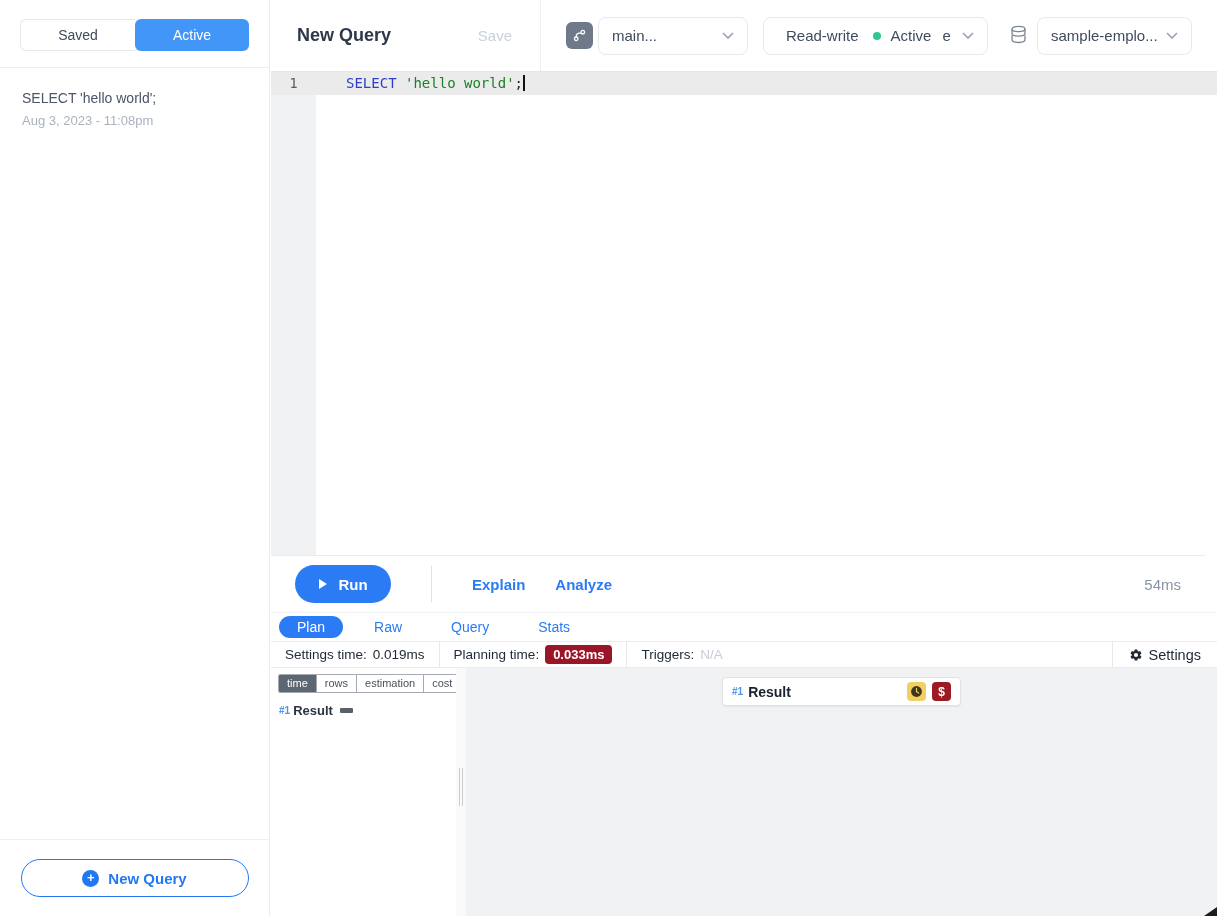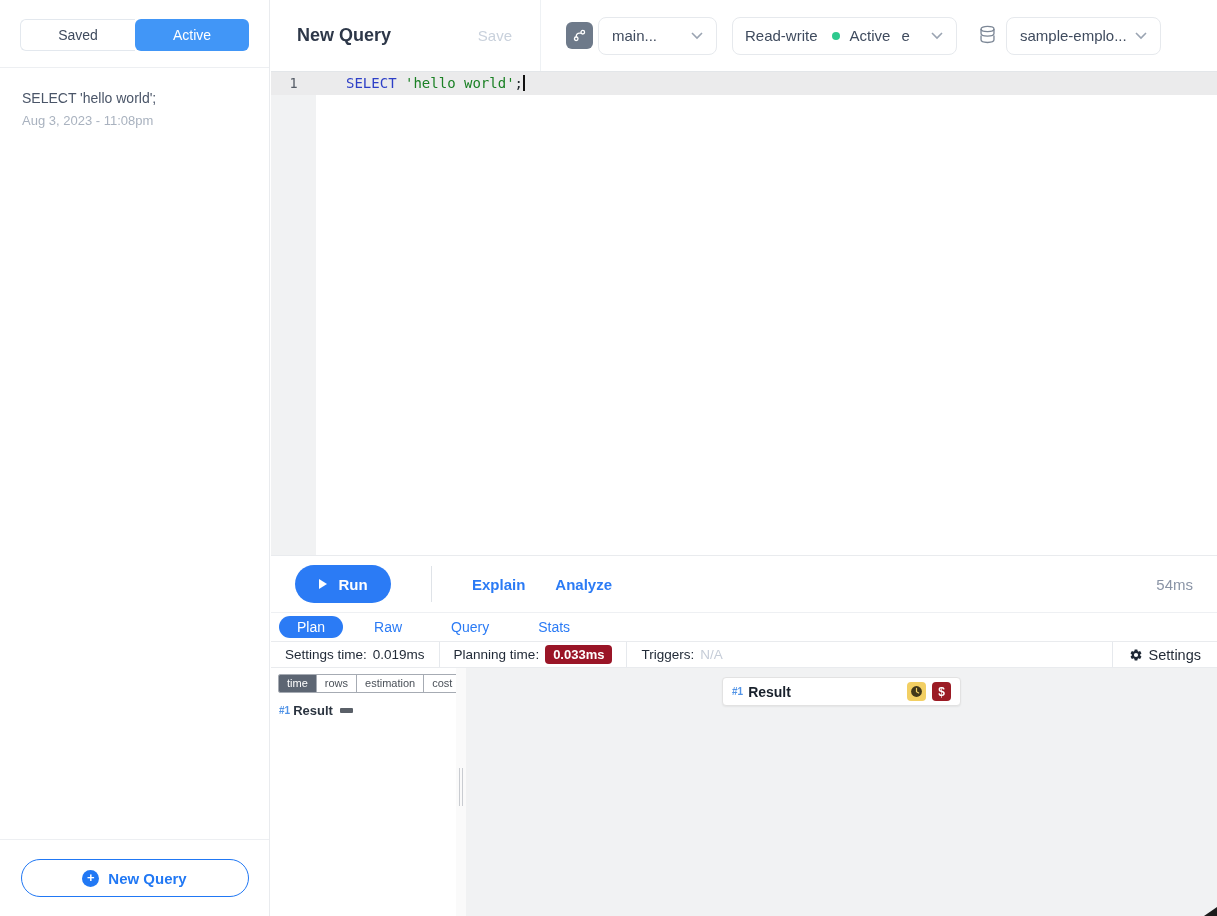--- a/index.html
+++ b/index.html
@@ -23,40 +23,40 @@
   
   .main { position:absolute; left:271px; top:0; width:946px; height:916px; }
   .main-header { position:absolute; top:0; left:0; right:0; height:71px; display:flex; background:#fff; }
   .query-header { width:270px; border-right:1px solid #eef1f4; display:flex; align-items:center; justify-content:space-between; padding:0 28px 0 26px; }
   .page-title { font-size:18px; font-weight:700; color:#2d3748; }
   .save-btn { font-size:15px; color:#c9d1dc; cursor:default; }
   .toolbar { flex:1; display:flex; align-items:center; padding-left:25px; }
   .branch-btn { width:27px; height:27px; background:#6e7a8a; border-radius:6px; display:flex; align-items:center; justify-content:center; margin-right:5px; flex:none; cursor:pointer; }
   .dropdown { height:38px; border:1px solid #e6e9ed; border-radius:8px; background:#fff; display:flex; align-items:center; padding:0 13px; font-size:15px; color:#3f4b5e; font-weight:500; cursor:pointer; flex:none; }
   .dd-chevron { margin-left:auto; flex:none; }
-  .dd-branch { width:119px; }
-  .dd-conn { width:225px; margin-left:15px; padding-left:12px; }
+  .dd-branch { width:150px; }
+  .dd-conn { width:225px; margin-left:15px; padding-left:22px; }
   .conn-dot { width:8px; height:8px; border-radius:50%; background:#2ec98e; margin:0 10px 0 14px; }
   .conn-extra { margin-left:11px; color:#3f4b5e; }
   .db-icon-wrap { margin-left:21px; margin-right:9px; flex:none; display:flex; }
   .dd-db { width:155px; }
 
   
   .editor { position:absolute; top:71px; left:0; right:0; height:484px; border-top:1px solid #e3e6e9; background:#fff; }
   .gutter { position:absolute; left:0; top:0; bottom:0; width:45px; background:#f1f2f3; }
   .active-line { position:absolute; top:0; left:0; right:0; height:23px; background:#ebebec; }
   .line-no { position:absolute; left:0; top:0; width:45px; height:23px; text-align:center; font-family:"DejaVu Sans Mono", monospace; font-size:13.5px; color:#555c66; line-height:23px; }
   .code-line { position:absolute; left:47px; top:0; height:23px; line-height:23px; font-family:"DejaVu Sans Mono", monospace; font-size:14px; white-space:pre; }
   .tok-kw { color:#2d3fc7;margin-left:28px; }
   .tok-str { color:#1b8125; }
   .tok-plain { color:#24292e; }
   .cursor { display:inline-block; width:2px; height:16px; background:#111; vertical-align:-3px; }
 
   
-  .runbar { position:absolute; top:555px; left:0; right:0; height:57px; border-top:1px solid #e9ebee; display:flex; align-items:center; background:#fff; }
+  .runbar { position:absolute; top:555px; left:0; right:12px; height:57px; border-top:1px solid #e9ebee; display:flex; align-items:center; background:#fff; }
   .run-btn { margin-left:24px; width:96px; height:38px; background:#2b7bf5; border:none; border-radius:19px; color:#fff; font-size:15px; font-weight:700; font-family:inherit; display:flex; align-items:center; justify-content:center; gap:10px; cursor:pointer; }
   .runbar-divider { width:1px; height:36px; background:#dfe3e8; margin-left:40px; }
   .run-link { color:#2b7bf5; font-size:15px; font-weight:600; cursor:pointer; }
   .link-explain { margin-left:40px; }
   .link-analyze { margin-left:30px; }
   .duration { margin-left:auto; margin-right:24px; color:#8a94a6; font-size:15px; }
 
   
   .results-tabs { position:absolute; top:612px; left:0; right:0; height:29px; border-top:1px solid #eef0f3; display:flex; align-items:center; padding-left:8px; background:#fff; }
   .rtab { font-size:14px; color:#2b7bf5; padding:3px 18px; border-radius:11px; margin-right:13px; cursor:pointer; }

